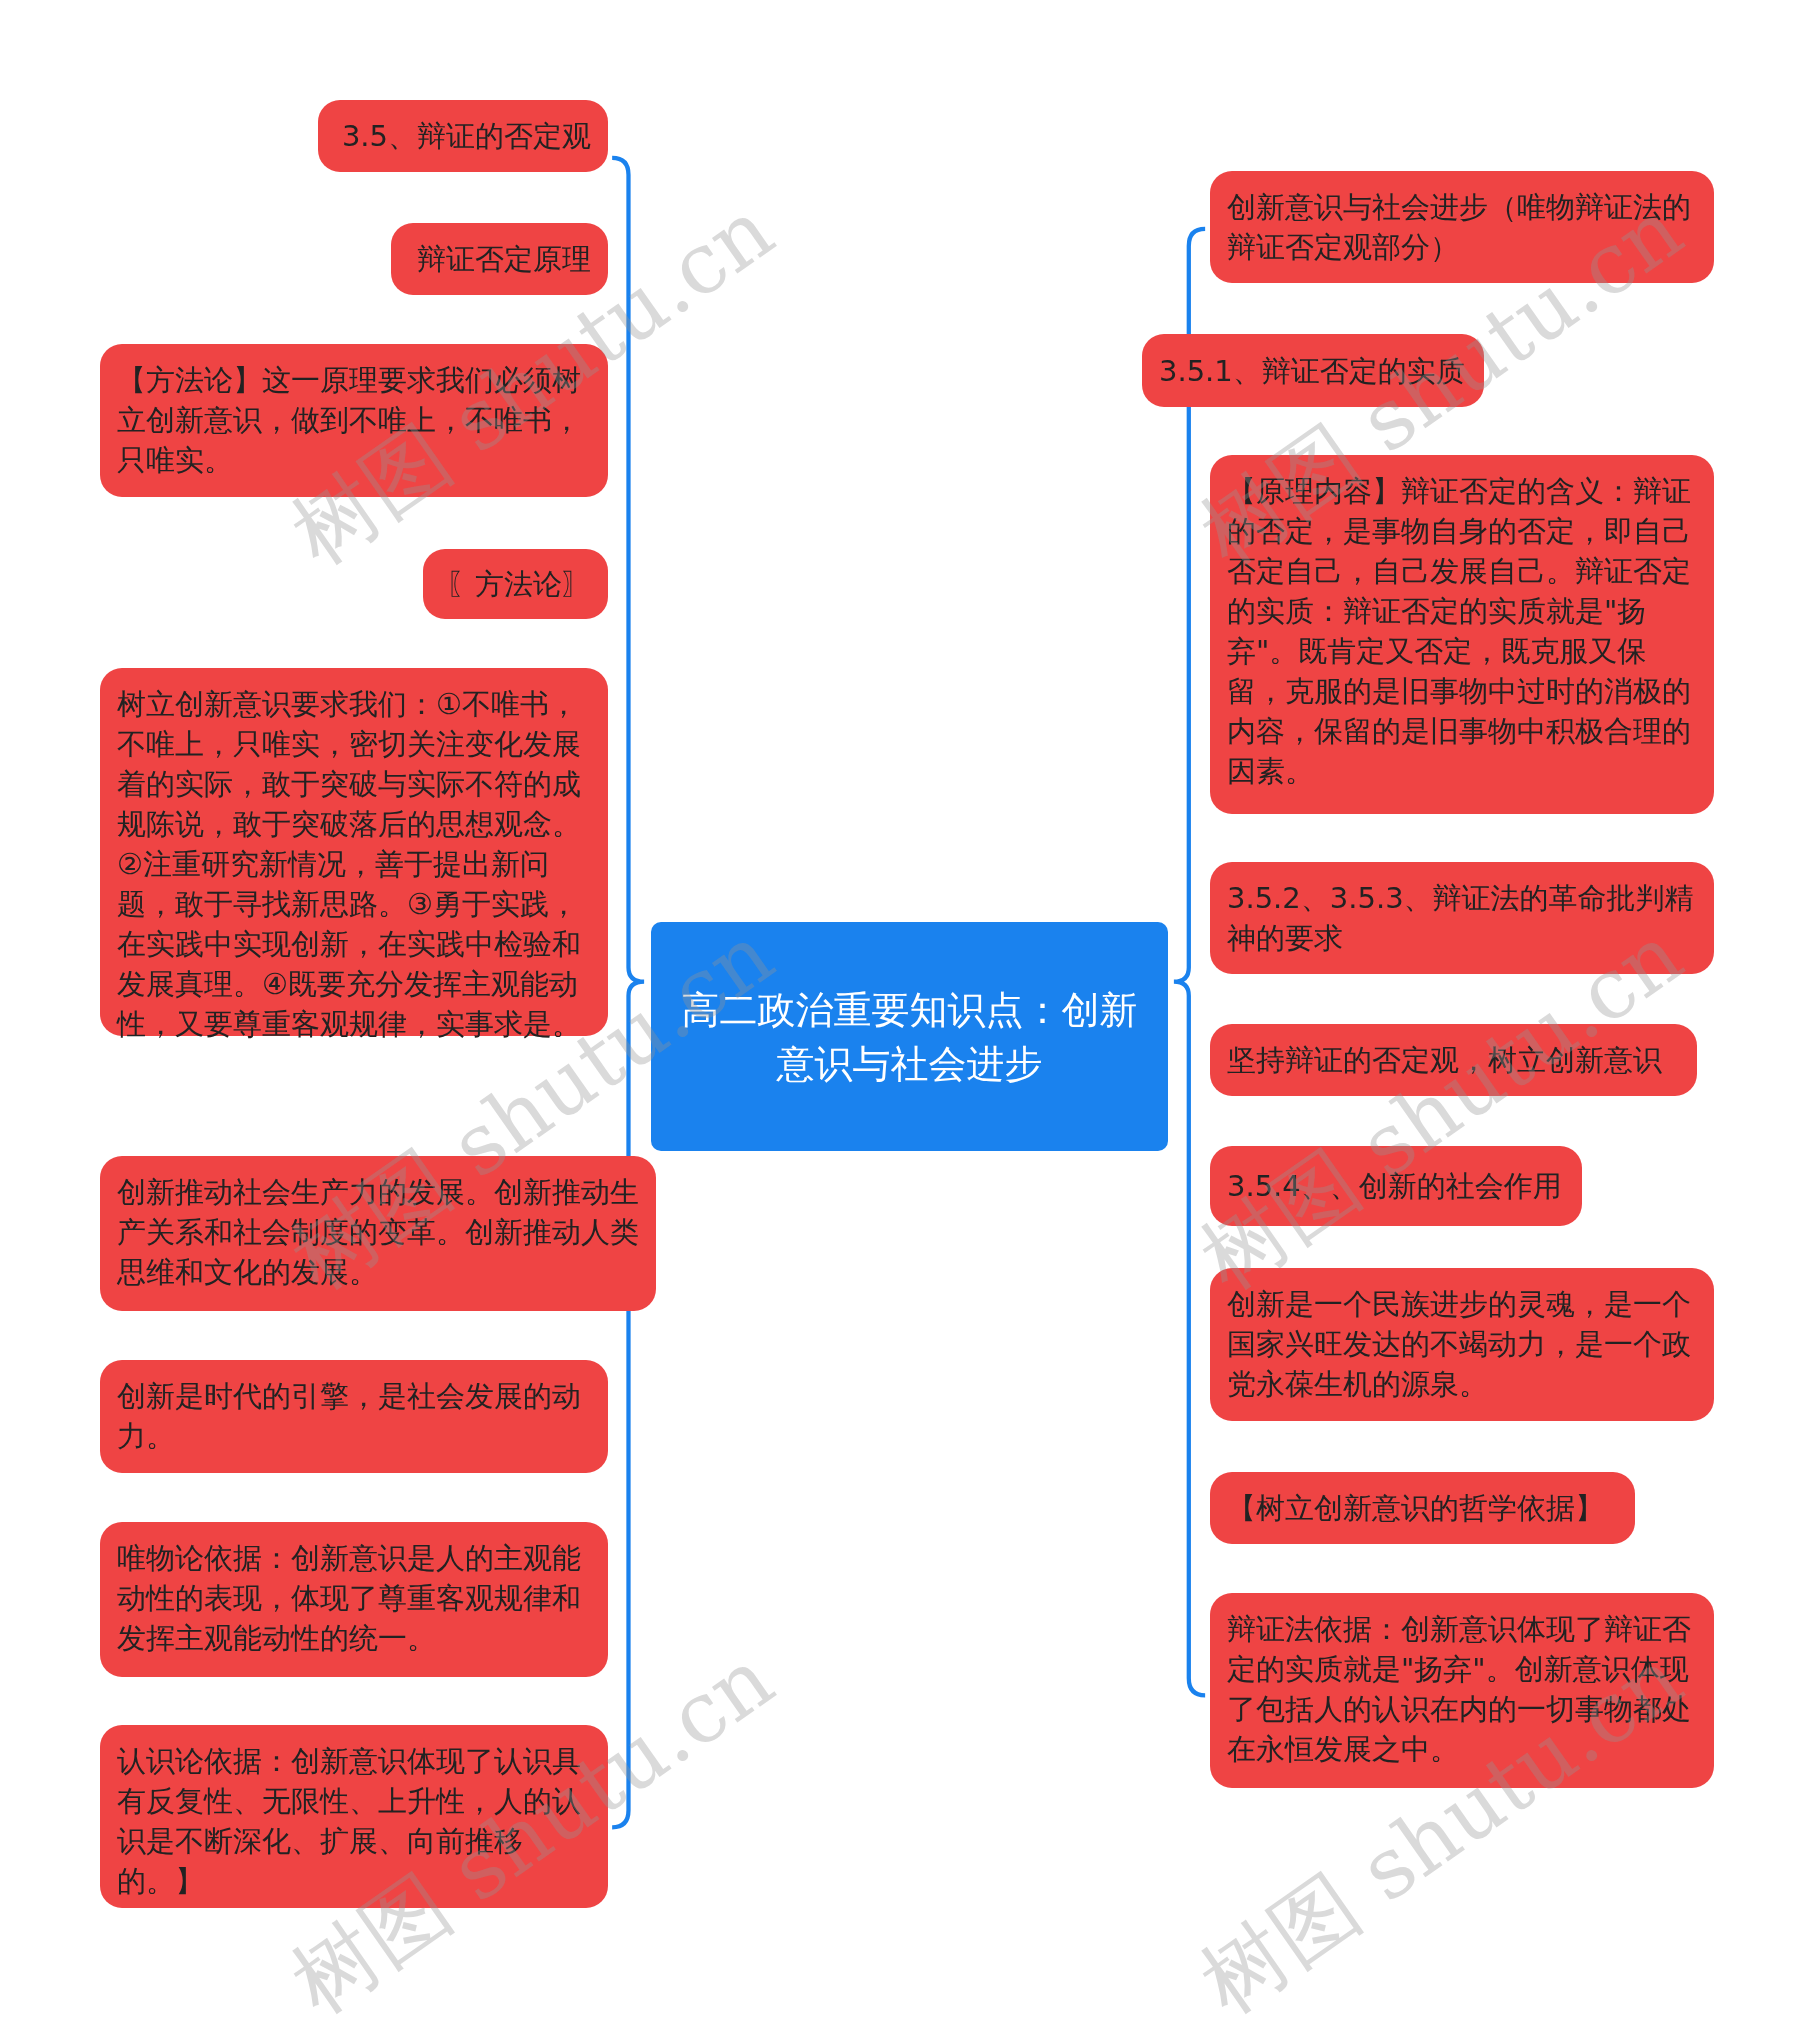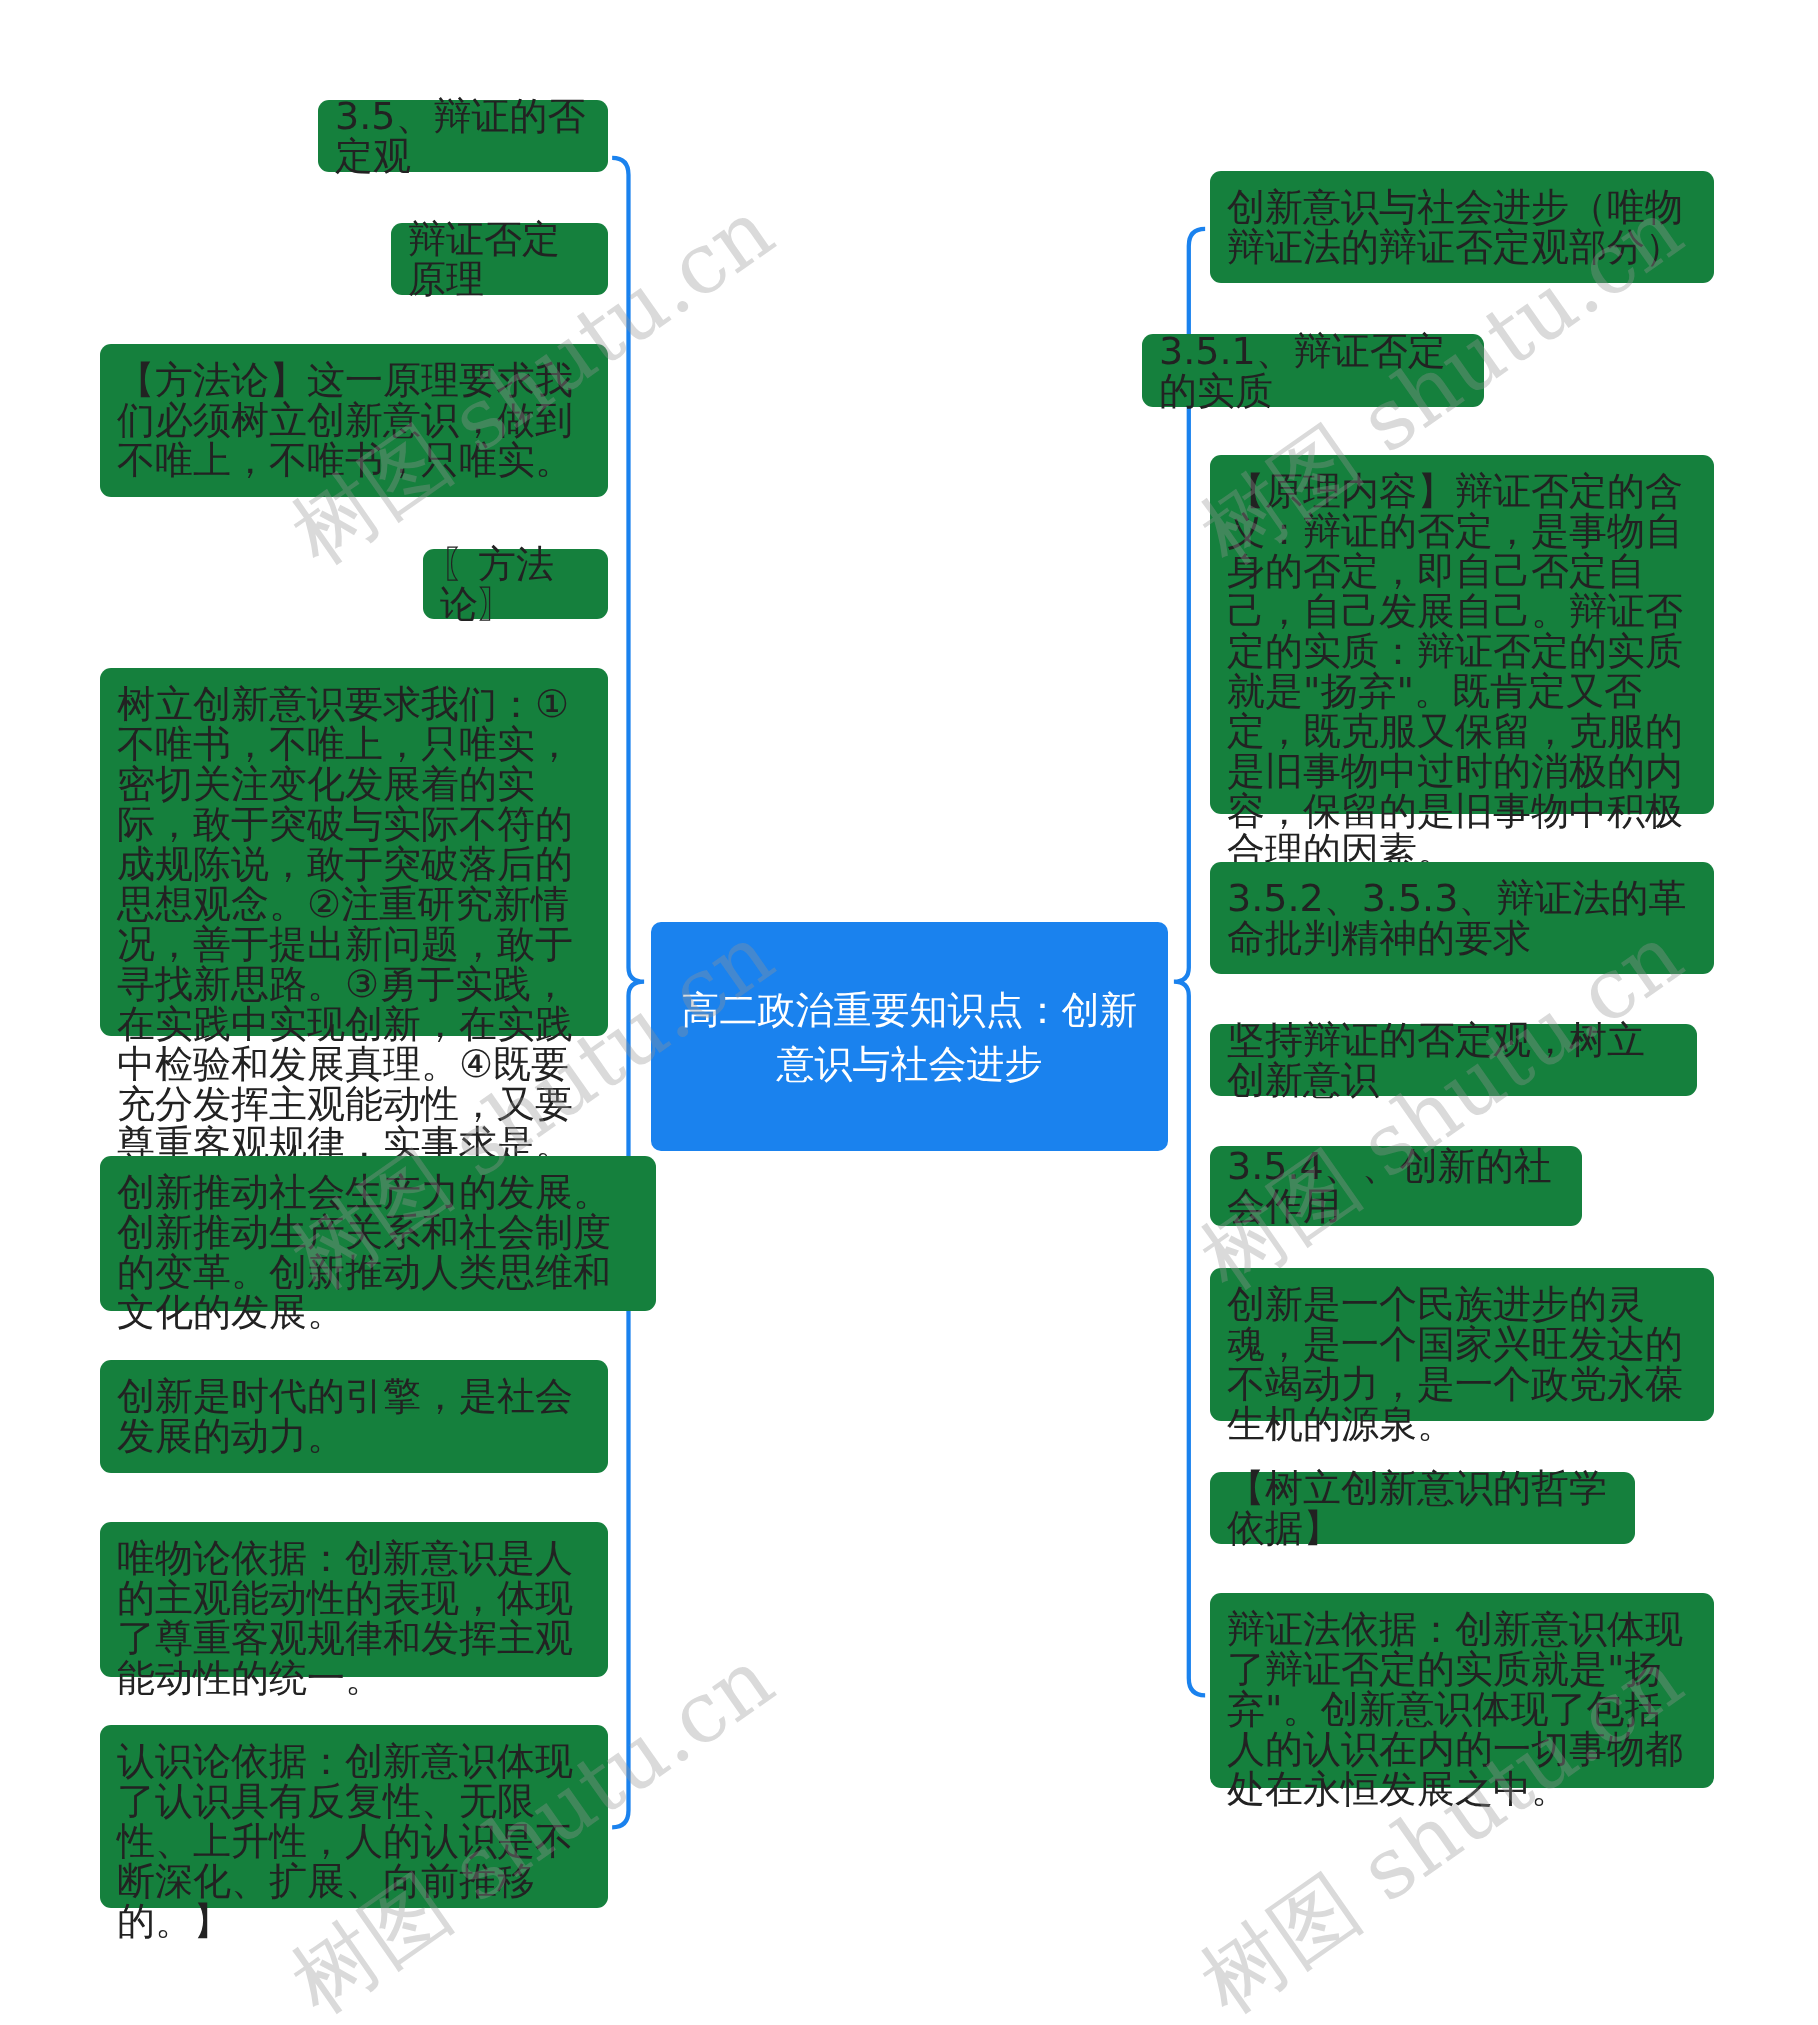--- a/index.html
+++ b/index.html
@@ -1,19 +1,19 @@
 <!DOCTYPE html>
 <html style="font-size:11.4px"><head>
 <meta charset="utf-8">
 <style>
   html, body { margin:0; padding:0; background:#ffffff; }
   body { width:1818px; height:2025px; position:relative; overflow:hidden;
          font-family:"DejaVu Sans","Liberation Sans",sans-serif; }
-  .node { position:absolute; box-sizing:border-box; background:#15803d; border-radius:11px;
-          color:#222; font-size:38px; line-height:40px; padding:15.6px 17px 15.6px 17px;
+  .node { position:absolute; box-sizing:border-box; background:#ef4444; border-radius:22px;
+          color:#222; font-size:29px; line-height:40px; padding:15.6px 17px 15.6px 17px;
           white-space:pre-wrap; word-break:break-all; }
   .node.single { display:flex; align-items:center; padding-top:0; padding-bottom:0; }
   .node.left.single { justify-content:flex-end; }
   .root { position:absolute; left:651px; top:922px; width:517px; height:229px; box-sizing:border-box;
           background:#1a82ee; border-radius:10px; color:#ffffff; font-size:38px; line-height:54px;
           display:flex; align-items:center; justify-content:center; text-align:center; padding:0 19px; }
   svg.lines { position:absolute; left:0; top:0; }
   .wm { position:absolute; color:rgba(150,150,150,0.35); font-family:"DejaVu Serif","Liberation Serif",serif;
         font-size:84px; transform:rotate(-35deg); transform-origin:left top; white-space:nowrap; pointer-events:none; }
 </style>

